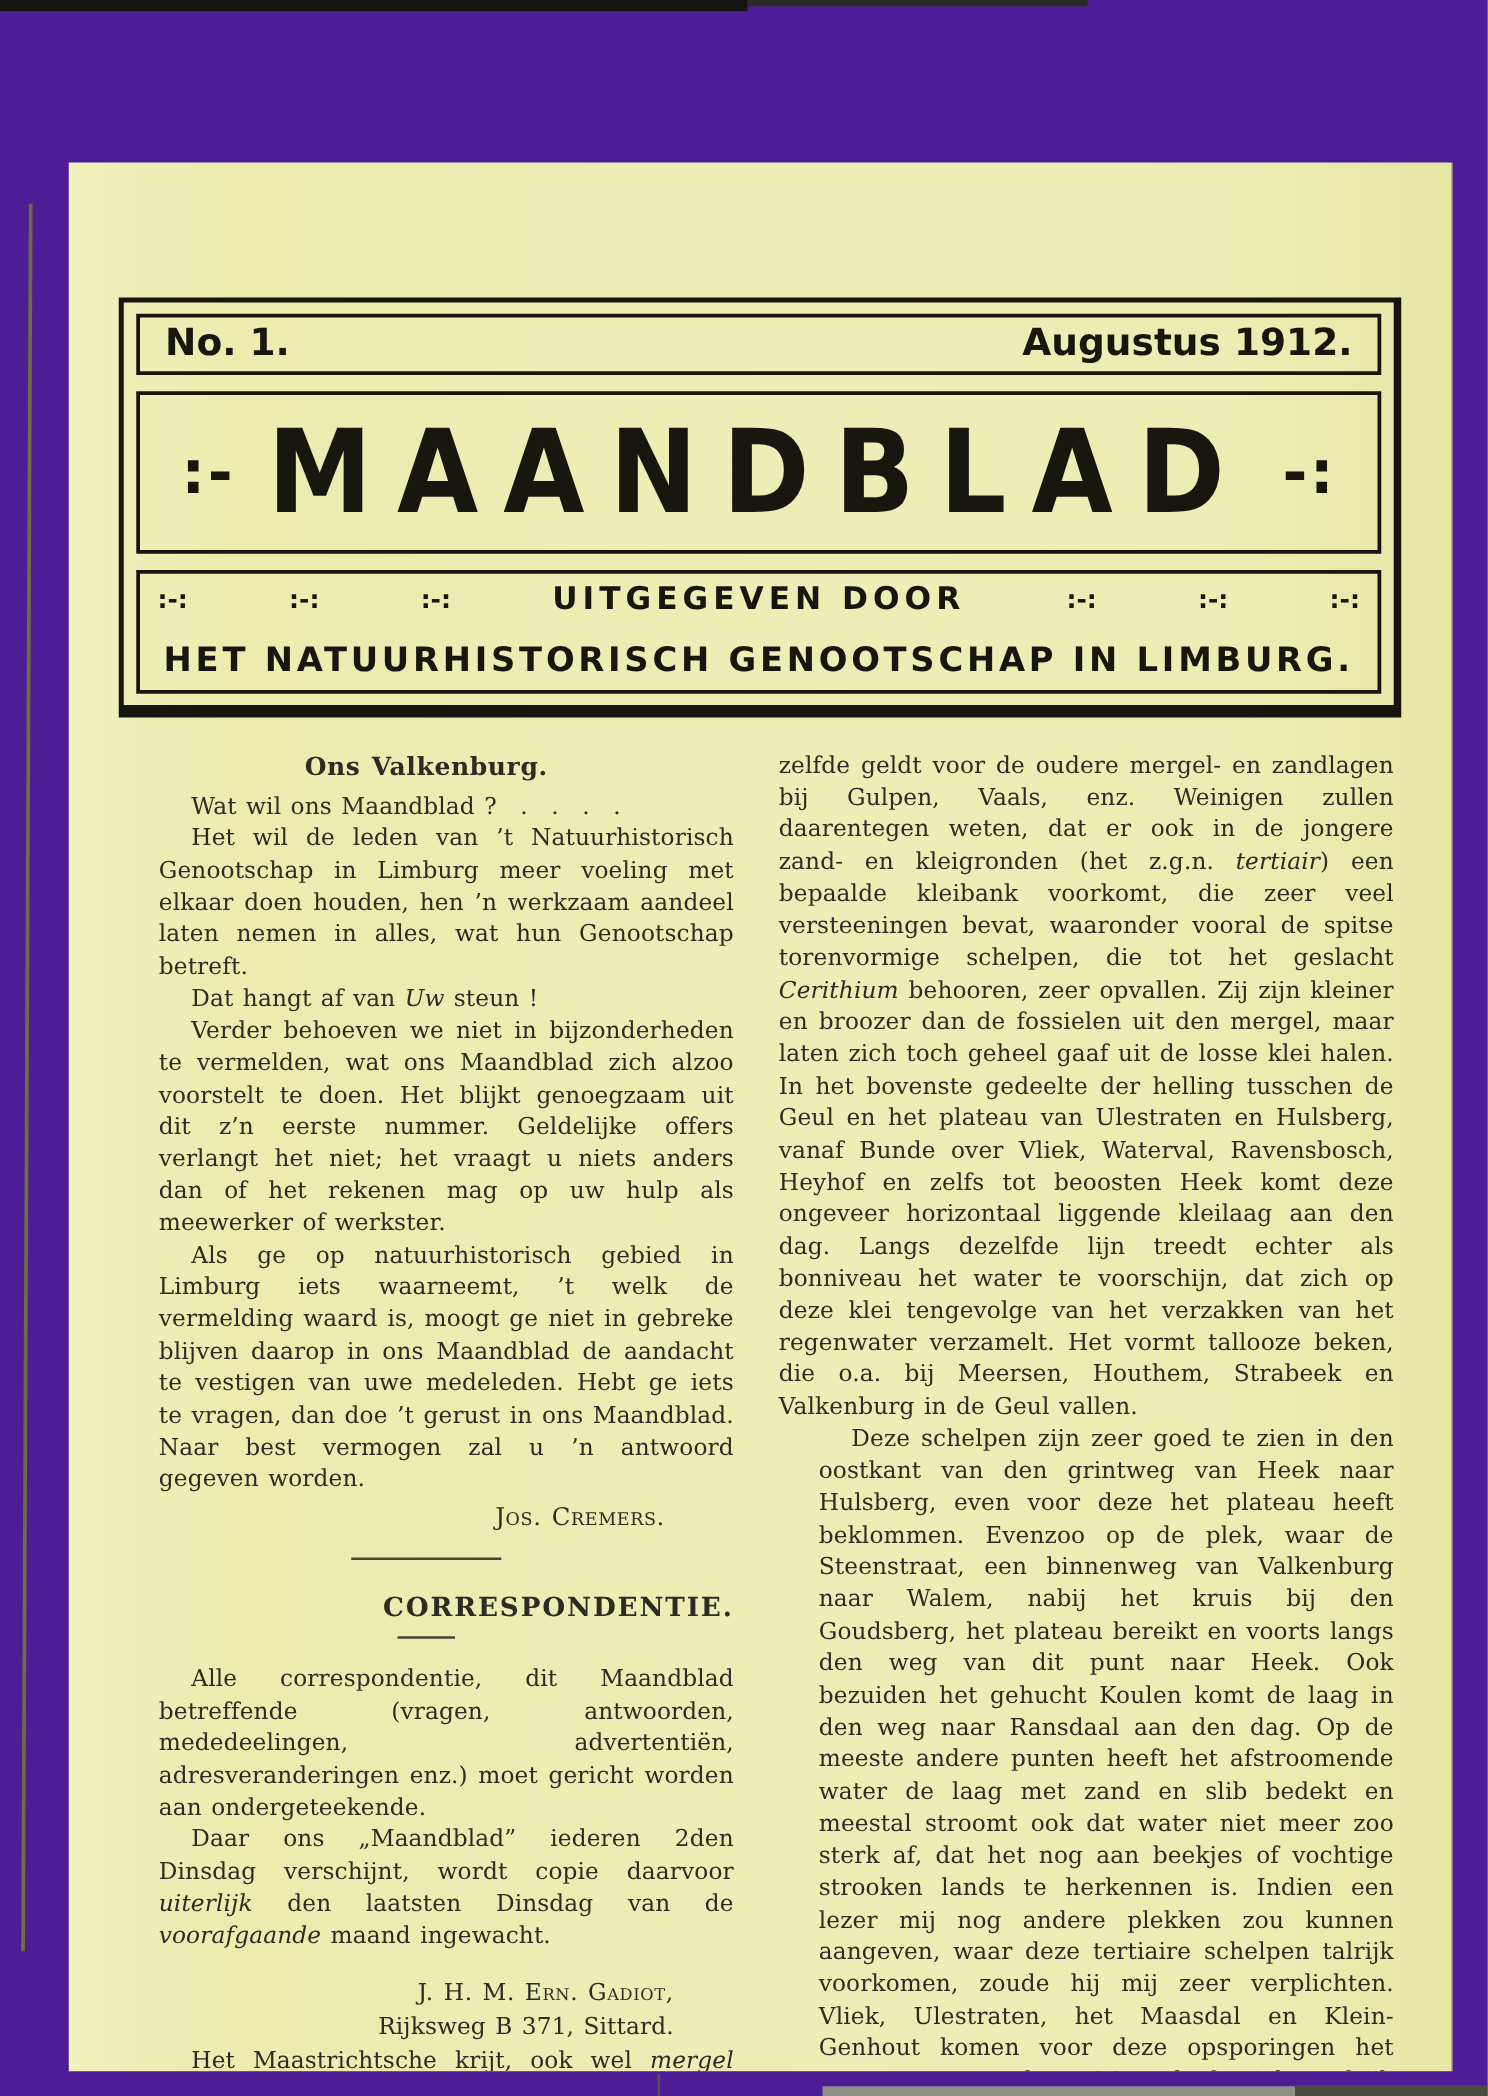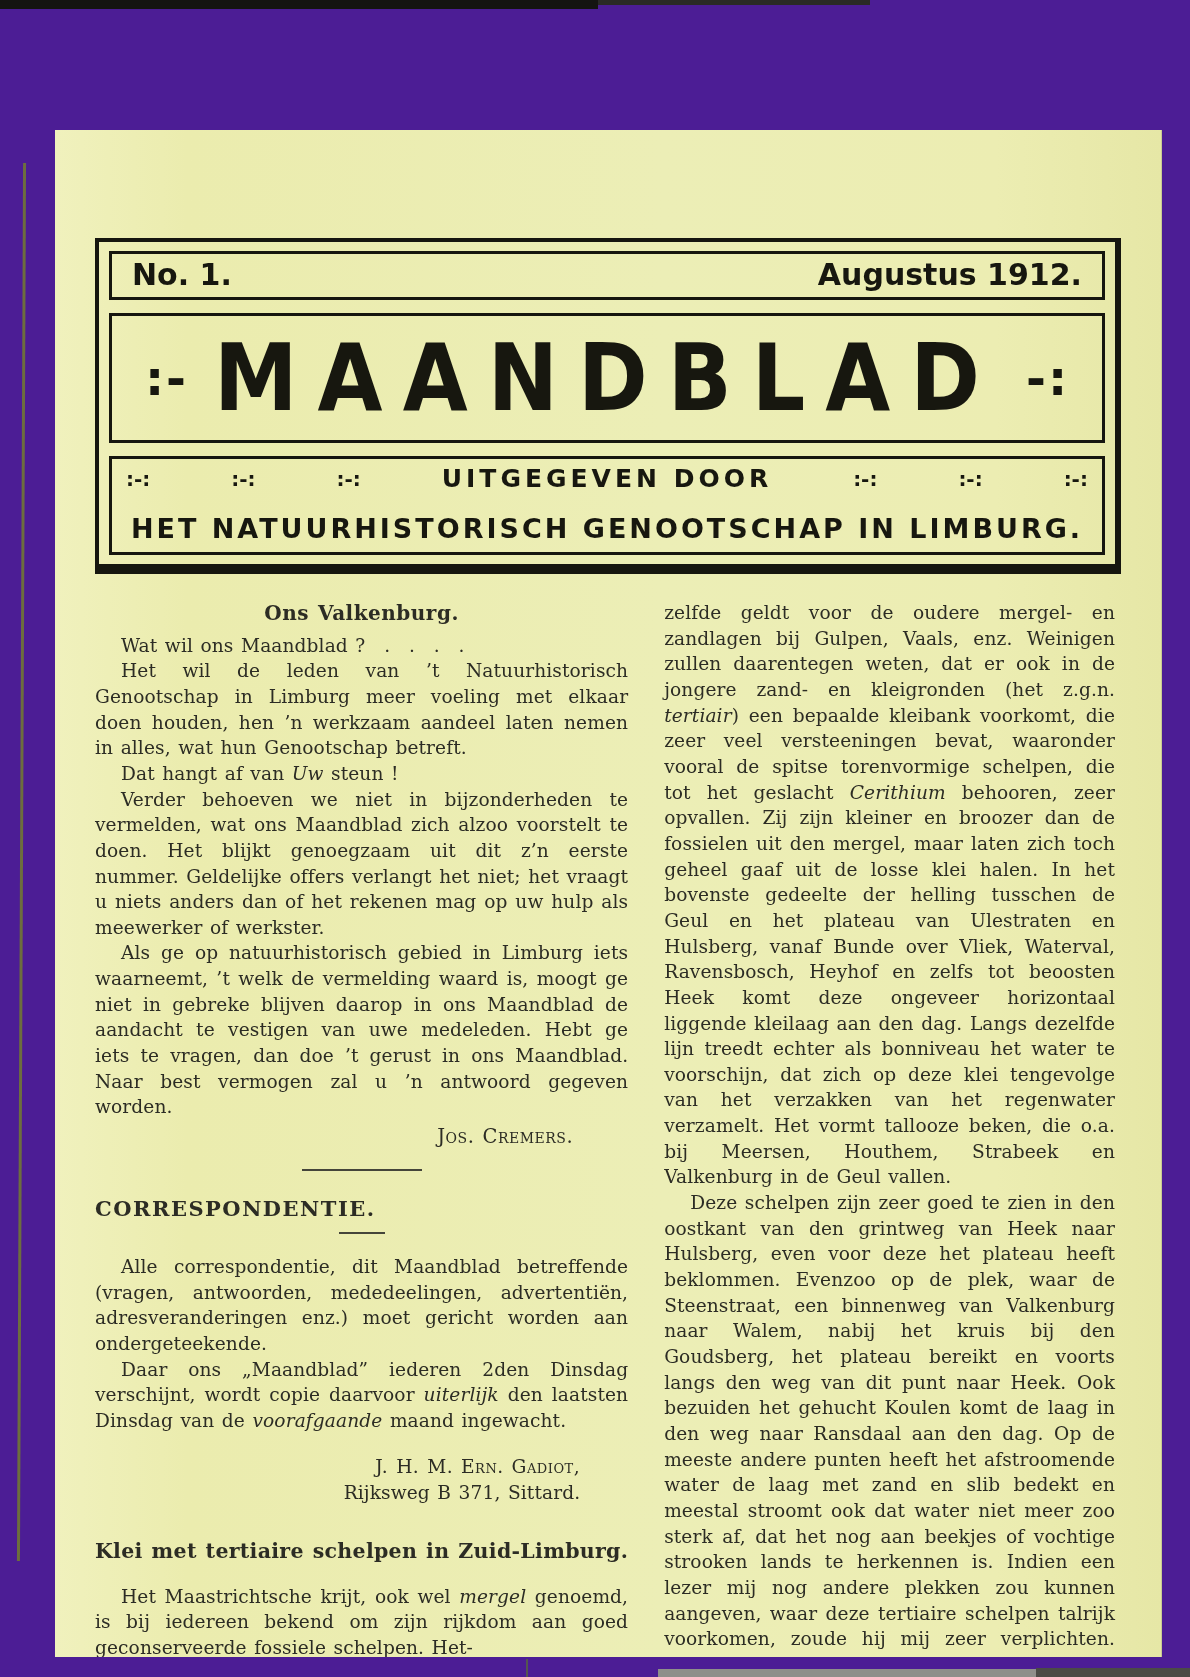--- a/index.html
+++ b/index.html
@@ -68,25 +68,25 @@
     font-family:"DejaVu Sans", sans-serif;font-weight:bold;color:#17170f;
   }
   .box3 .line1{display:flex;justify-content:space-between;align-items:center;font-size:20px;}
   .box3 .line1 .mid{font-size:25px;letter-spacing:4px;}
   .box3 .line2{text-align:center;font-size:27px;letter-spacing:3px;margin-top:20px;white-space:nowrap;}
 
   
   .columns{display:flex;gap:36px;margin:0 46px 0 40px;}
   .col{flex:1;font-size:18.6px;line-height:1.38;text-align:justify;letter-spacing:0.1px;word-spacing:1.5px;}
   .col p{margin:0;}
-  .col p.indent{text-indent:26px;}
+  .col p.indent{text-indent:26px;margin-left:32px;}
   .col em{font-style:italic;}
 
   h2.art-head{font-size:20px;font-weight:bold;text-align:center;margin:0 0 5px 0;letter-spacing:0.5px;}
-  h3.art-head{font-size:21px;font-weight:bold;text-align:left;margin:0 0 2px 0;letter-spacing:1.5px;}
+  h3.art-head{font-size:21px;font-weight:bold;text-align:right;margin:0 0 2px 0;letter-spacing:1.5px;}
   h4.art-head{font-size:20.5px;font-weight:bold;text-align:center;margin:30px 0 18px 0;letter-spacing:0.3px;white-space:nowrap;}
 
   .sig{ text-align:right;padding-right:55px;margin-top:4px;font-variant:small-caps;font-size:19.5px;letter-spacing:0.5px;}
   .divider{border:0;border-top:2px solid #45453a;width:120px;margin:18px auto 24px auto;}
   .divider.small{width:46px;margin:8px auto 20px auto;}
   .sig2{text-align:right;padding-right:48px;margin-top:20px;line-height:1.45;}
   .sig2 .name{font-variant:small-caps;letter-spacing:0.5px;}
 </style>
 </head>
 <body>
@@ -141,21 +141,20 @@
 
         <h3 class="art-head">CORRESPONDENTIE.</h3>
         <hr class="divider small">
         <p class="indent"><span>Alle correspondentie, dit Maandblad betreffende (vragen, antwoorden, mededeelingen, advertentiën, adresveranderingen enz.) moet gericht worden aan ondergeteekende.</span></p>
         <p class="indent"><span>Daar ons „Maandblad” iederen 2den Dinsdag verschijnt, wordt copie daarvoor </span><em>uiterlijk</em><span> den laatsten Dinsdag van de </span><em>voorafgaande</em><span> maand ingewacht.</span></p>
         <div class="sig2">
           <div class="name">J. H. M. Ern. Gadiot,</div>
           <div>Rijksweg B 371, Sittard.</div>
         </div>
 
-        <h4 class="art-head">Klei met tertiaire schelpen in Zuid-Limburg.</h4>
         <p class="indent"><span>Het Maastrichtsche krijt, ook wel </span><em>mergel</em><span> genoemd, is bij iedereen bekend om zijn rijkdom aan goed geconserveerde fossiele schelpen. Het-</span></p>
       </div>
 
       <div class="col">
         <p><span>zelfde geldt voor de oudere mergel- en zandlagen bij Gulpen, Vaals, enz.  Weinigen zullen daarentegen weten, dat er ook in de jongere zand- en kleigronden (het z.g.n. </span><em>tertiair</em><span>) een bepaalde kleibank voorkomt, die zeer veel versteeningen bevat, waaronder vooral de spitse torenvormige schelpen, die tot het geslacht </span><em>Cerithium</em><span> behooren, zeer opvallen.  Zij zijn kleiner en broozer dan de fossielen uit den mergel, maar laten zich toch geheel gaaf uit de losse klei halen.  In het bovenste gedeelte der helling tusschen de Geul en het plateau van Ulestraten en Hulsberg, vanaf Bunde over Vliek, Waterval, Ravensbosch, Heyhof en zelfs tot beoosten Heek komt deze ongeveer horizontaal liggende kleilaag aan den dag.  Langs dezelfde lijn treedt echter als bonniveau het water te voorschijn, dat zich op deze klei tengevolge van het verzakken van het regenwater verzamelt.  Het vormt tallooze beken, die o.a. bij Meersen, Houthem, Strabeek en Valkenburg in de Geul vallen.</span></p>
         <p class="indent"><span>Deze schelpen zijn zeer goed te zien in den oostkant van den grintweg van Heek naar Hulsberg, even voor deze het plateau heeft beklommen.  Evenzoo op de plek, waar de Steenstraat, een binnenweg van Valkenburg naar Walem, nabij het kruis bij den Goudsberg, het plateau bereikt en voorts langs den weg van dit punt naar Heek.  Ook bezuiden het gehucht Koulen komt de laag in den weg naar Ransdaal aan den dag.  Op de meeste andere punten heeft het afstroomende water de laag met zand en slib bedekt en meestal stroomt ook dat water niet meer zoo sterk af, dat het nog aan beekjes of vochtige strooken lands te herkennen is.  Indien een lezer mij nog andere plekken zou kunnen aangeven, waar deze tertiaire schelpen talrijk voorkomen, zoude hij mij zeer verplichten.  Vliek, Ulestraten, het Maasdal en Klein-Genhout komen voor deze opsporingen het meest in aanmerking.  Waar de fossielen talrijk zijn, bedekken zij de hellingen der wegen als tallooze witte spikkels, die op een afstand op grint gelijken.</span></p>
 
       </div>
 
     </div>

